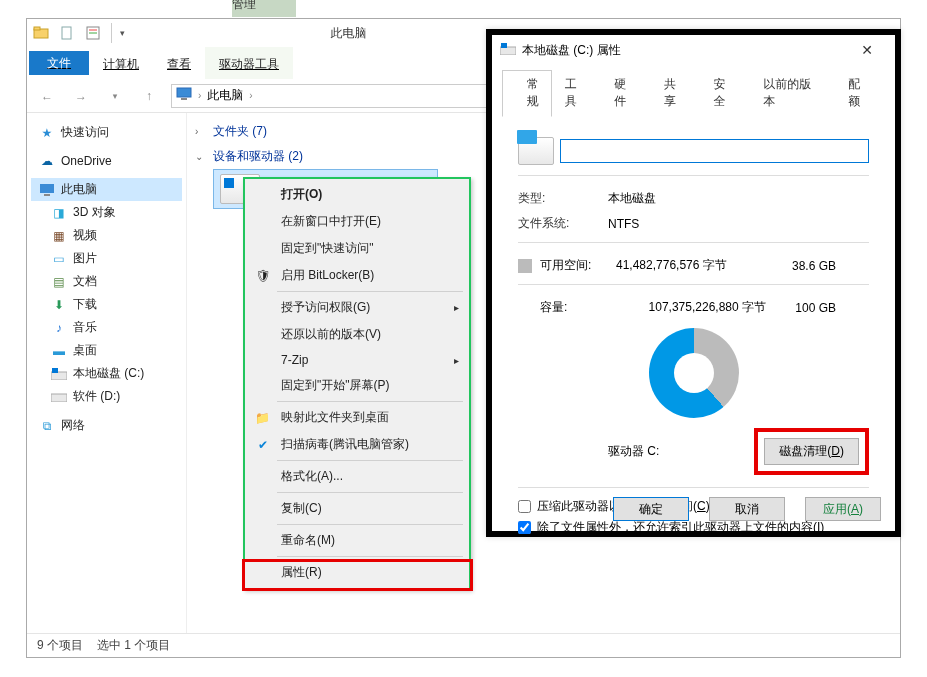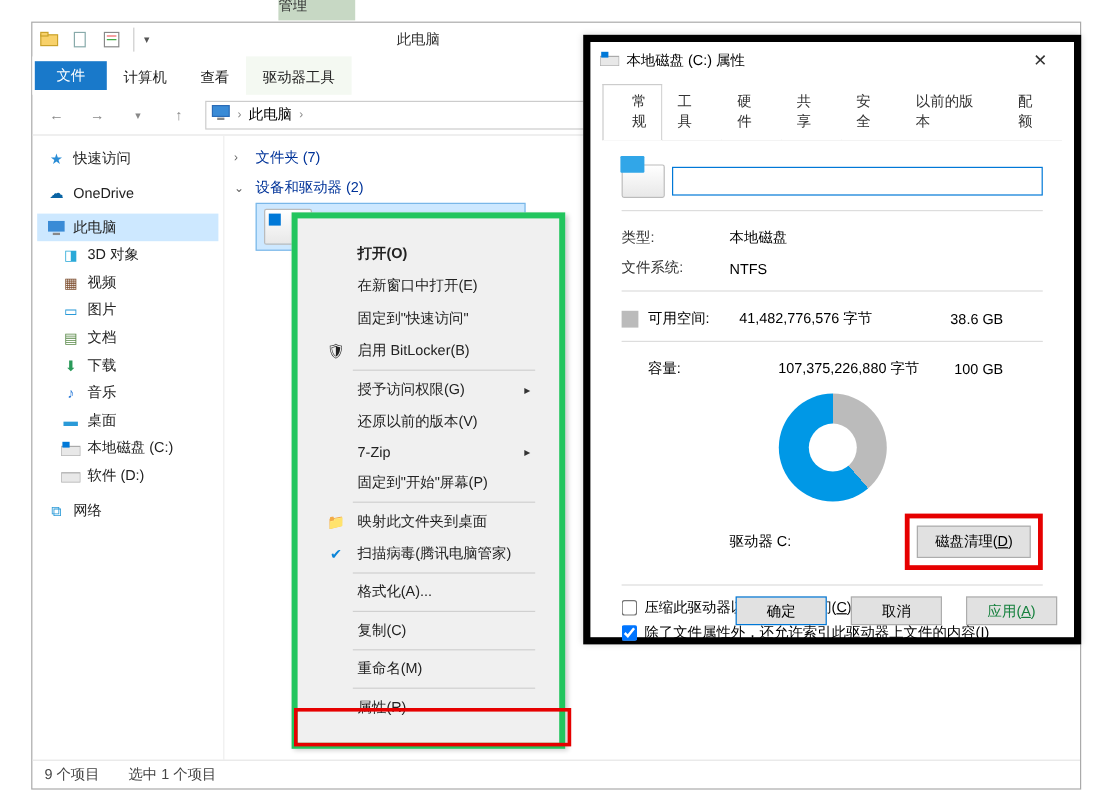--- a/index.html
+++ b/index.html
@@ -4,21 +4,21 @@
 <style>
 * { box-sizing: border-box; margin: 0; padding: 0; font-family: "Microsoft YaHei", "Segoe UI", sans-serif; font-size: 12px; }
 body { background: #fff; width: 927px; height: 677px; position: relative; overflow: hidden; }
 
 
 .explorer { position: absolute; left: 26px; top: 18px; width: 875px; height: 640px; background: #fff; border: 1px solid #aaa; }
 .qat { height: 28px; display: flex; align-items: center; padding: 0 4px; gap: 6px; }
 .qat .sq { width: 20px; height: 20px; display:flex; align-items:center; justify-content:center; }
 .qat .sep { height: 20px; width: 1px; background: #ccc; margin: 0 2px; }
 
-.ribbon-tabs-row { height: 32px; display: flex; align-items: stretch; position: relative; background: #fff; }
+.ribbon-tabs-row { height: 32px; display: flex; align-items: stretch; position: relative; background: #fff; text-decoration: underline; }
 .file-tab { width: 60px; height: 24px; background: #1979ca; color: #fff; display: flex; align-items: center; justify-content: center; font-size: 12px; margin-top: 4px; margin-left: 2px; }
 .rtab { padding: 6px 14px 4px; color: #222; cursor: default; display:flex; align-items:center; }
 .rtab.contextual-top { position: absolute; top: -28px; left: 205px; width: 64px; height: 26px; background: #c7d8c4; text-align: center; padding: 3px 0; font-size: 12px; color:#333; }
 .rtab.contextual { background: #f4f9f2; }
 .title-right { margin-left: 18px; display:flex; align-items:center; color:#333; }
 
 .addrbar { height: 34px; display: flex; align-items: center; padding: 0 8px; gap: 10px; border-bottom: 1px solid #e5e5e5; }
 .navbtn { width: 24px; height: 24px; display:flex; align-items:center; justify-content:center; color:#888; }
 .bcwrap { flex:1; height: 24px; border: 1px solid #ccc; display:flex; align-items:center; padding:0 4px; gap:4px; }
 .bc-sep { color:#888; font-size:10px; padding:0 2px; }
@@ -33,24 +33,24 @@
 
 .main { flex:1; padding: 6px 8px; position: relative; }
 .group-h { display:flex; align-items:center; gap:6px; color:#003399; padding:4px 0; }
 .toggle { font-size:10px; color:#666; width:12px; display:inline-block; }
 .driveitem { display:flex; align-items:center; gap:10px; padding:4px 6px; width: 225px; margin-left: 18px; }
 .driveitem.selected { background:#cde8ff; border:1px solid #7ab7e8; }
 .drive-icon { width:40px; height:30px; background: linear-gradient(#fff,#e8e8e8); border:1px solid #bbb; border-radius:2px; position:relative; }
 .drive-icon::after { content:""; position:absolute; left:3px; top:3px; width:10px; height:10px; background:#0078d7; }
 .drive-label { display:flex; flex-direction:column; }
 
-.statusbar { height:24px; border-top:1px solid #e5e5e5; display:flex; align-items:center; padding:0 10px; gap:24px; color:#444; position:absolute; bottom:0; left:0; right:0;}
-
-
-.ctxmenu { position:absolute; width:228px; background:#f0f0f0; border:5px solid #22c55e; box-shadow:2px 2px 4px rgba(0,0,0,.2); padding:16px; z-index:5; }
+.statusbar { height:24px; border-top:1px solid #e5e5e5; display:flex; align-items:center; padding:0 10px; gap:14px; color:#444; position:absolute; bottom:0; left:0; right:0;}
+
+
+.ctxmenu { position:absolute; width:228px; background:#f0f0f0; border:2px solid #22c55e; box-shadow:2px 2px 4px rgba(0,0,0,.2); padding:2px; z-index:5; }
 .ctx-item { display:flex; align-items:center; padding:5px 8px 5px 34px; color:#222; position:relative; }
 .ctx-item .cicon { position:absolute; left:8px; width:16px; height:16px; display:flex; align-items:center; justify-content:center; }
 .ctx-item.bold { font-weight:bold; }
 .ctx-item .arrow { position:absolute; right:8px; font-size:10px; color:#333; }
 .ctx-sep { height:1px; background:#d0d0d0; margin:2px 4px 2px 30px; }
 .redbox-ctx { position:absolute; border:3px solid #e60000; pointer-events:none; }
 
 
 .props { position:absolute; left:486px; top:29px; width:415px; height:508px; background:#fff; border:6px solid #000000; z-index:10; box-shadow:0 0 6px rgba(0,0,0,.15);}
 .props-titlebar { height:30px; display:flex; align-items:center; padding:0 8px; gap:6px; }

